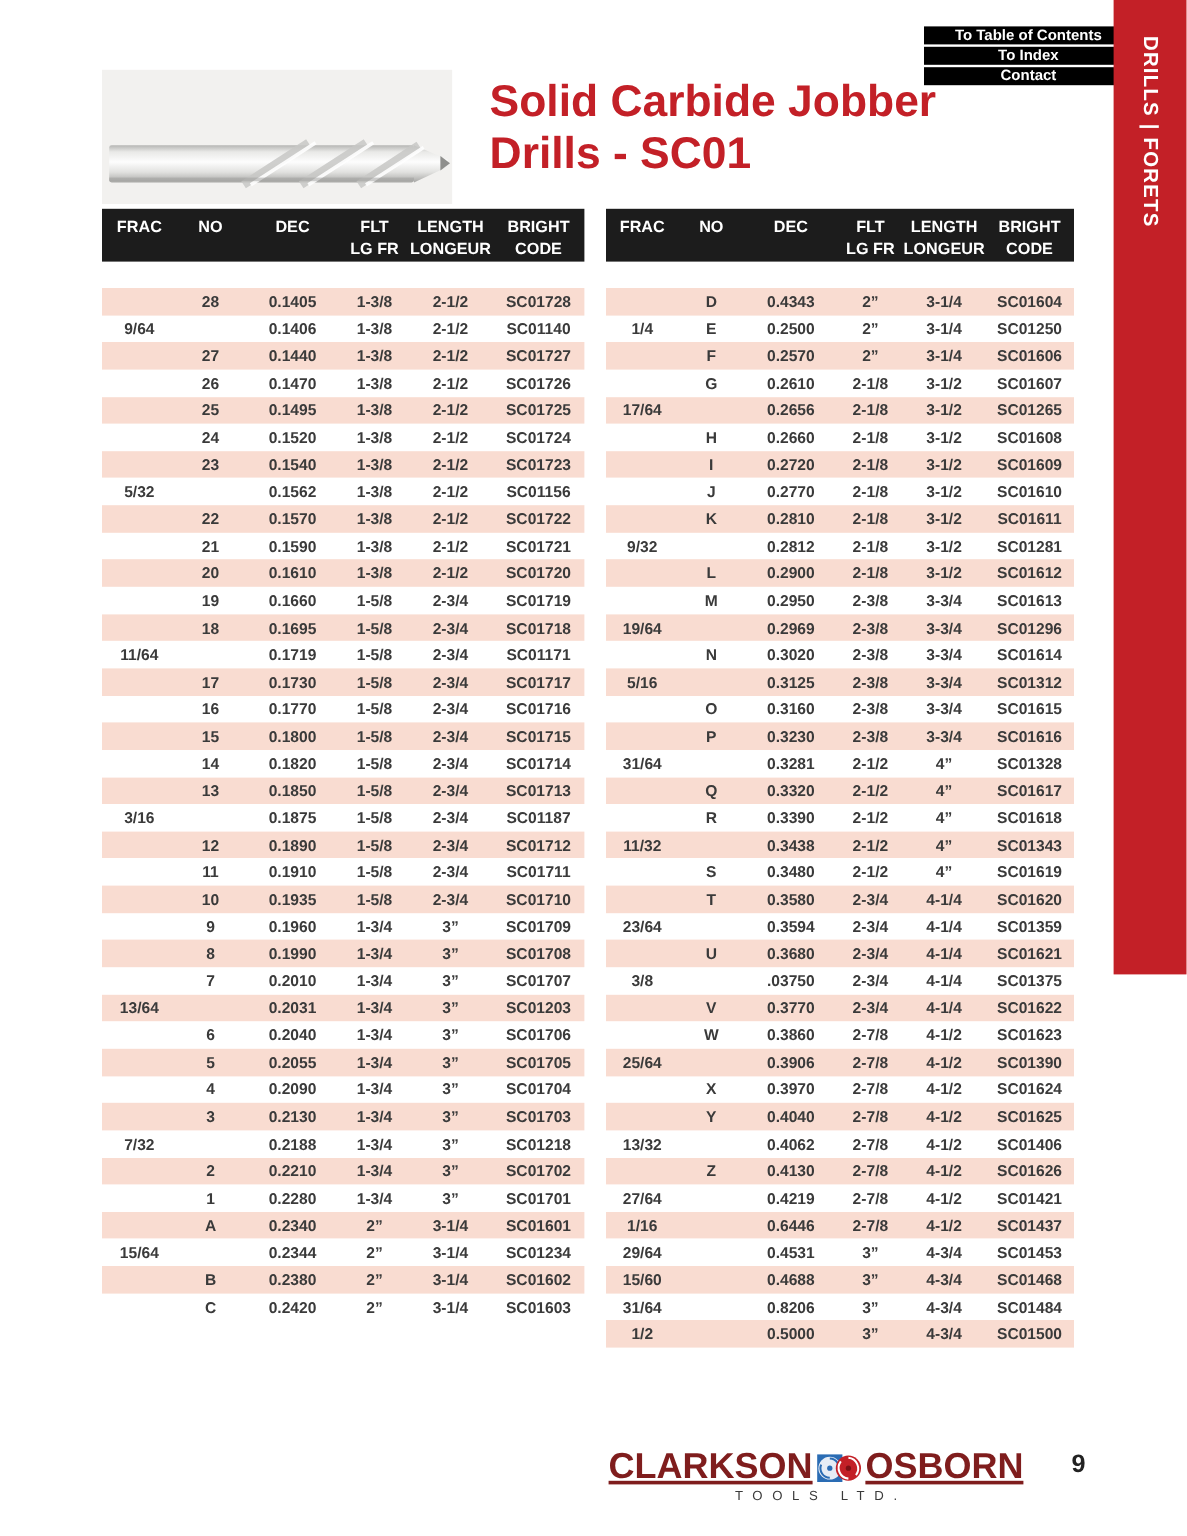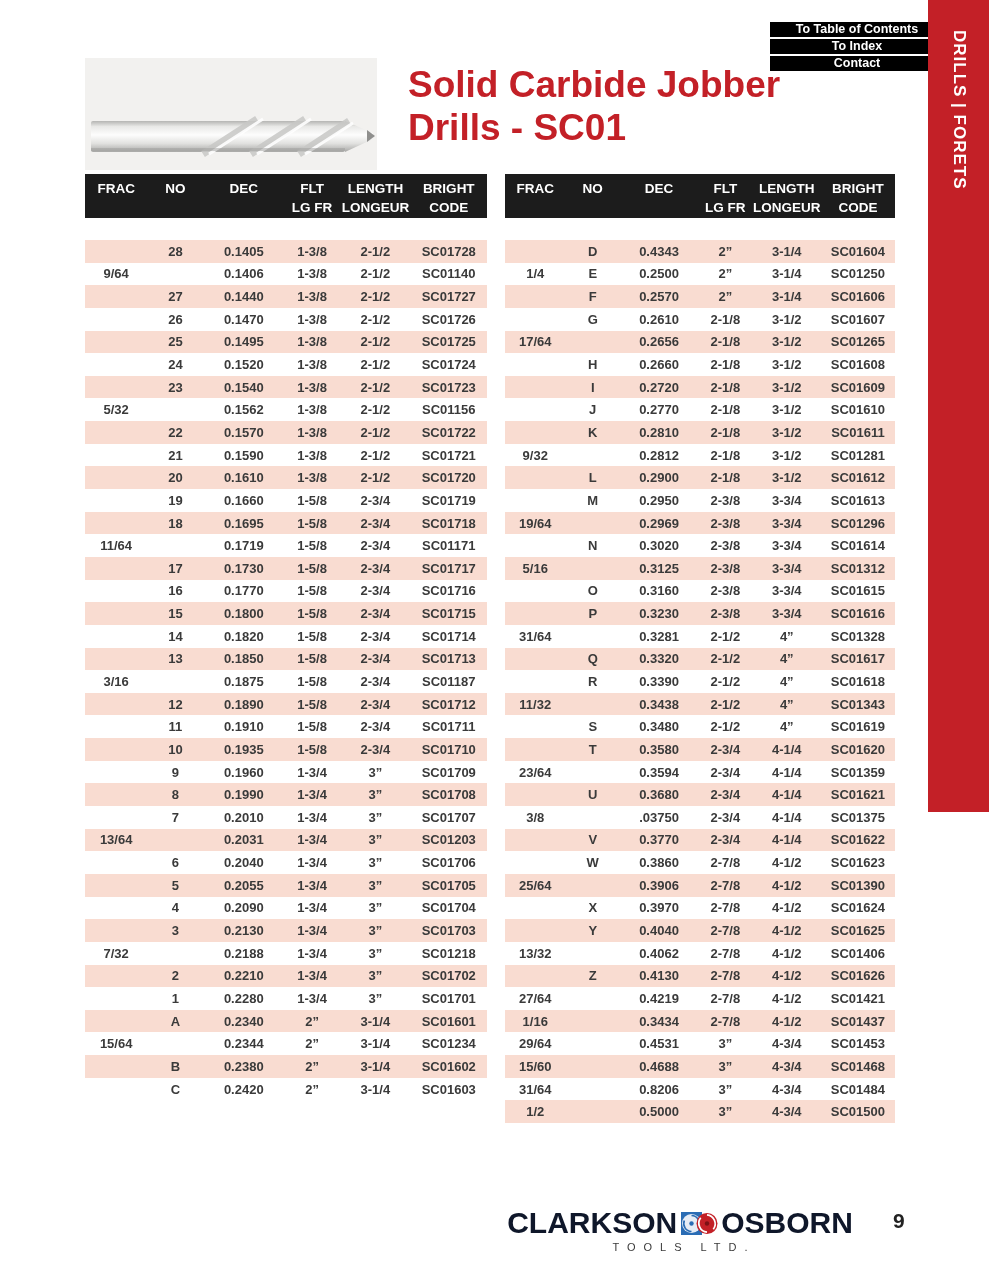--- a/index.html
+++ b/index.html
@@ -32,21 +32,21 @@
   .rows { margin-top:22px; }
   .row { display:flex; height:22.65px; align-items:center; }
   .row.pink { background:#f9dcd1; }
   .c { font-size:13px; font-weight:bold; color:#3a3a3a; text-align:center; }
   .c0 { width:15.5%; } .c1 { width:14%; } .c2 { width:20%; }
   .c3 { width:14%; }  .c4 { width:17.5%; } .c5 { width:19%; }
 
   
   .footer { position:absolute; left:470px; top:1206px; width:420px; text-align:center; }
   .brand { display:flex; align-items:center; justify-content:center; gap:3px;
-           font-size:30px; font-weight:bold; color:#0f172a; }
+           font-size:30px; font-weight:bold; color:#7f1d1d;text-decoration:underline; }
   .brand-sub { font-size:11px; letter-spacing:8px; color:#3a3a3a; margin-top:1px; padding-left:8px;text-align:center; }
   .pageno { position:absolute; left:893px; top:1209px; font-size:21px; font-weight:bold; color:#222; }
 </style>
 </head>
 <body>
 
 <div class="page">
 
   <svg class="drill" width="292" height="112" viewBox="0 0 292 112">
     <defs>
@@ -715,21 +715,21 @@
           <span class="c c0">27/64</span>
           <span class="c c1"></span>
           <span class="c c2">0.4219</span>
           <span class="c c3">2-7/8</span>
           <span class="c c4">4-1/2</span>
           <span class="c c5">SC01421</span>
         </div>
         <div class="row pink">
           <span class="c c0">1/16</span>
           <span class="c c1"></span>
-          <span class="c c2">0.3434</span>
+          <span class="c c2">0.6446</span>
           <span class="c c3">2-7/8</span>
           <span class="c c4">4-1/2</span>
           <span class="c c5">SC01437</span>
         </div>
         <div class="row">
           <span class="c c0">29/64</span>
           <span class="c c1"></span>
           <span class="c c2">0.4531</span>
           <span class="c c3">3”</span>
           <span class="c c4">4-3/4</span>

